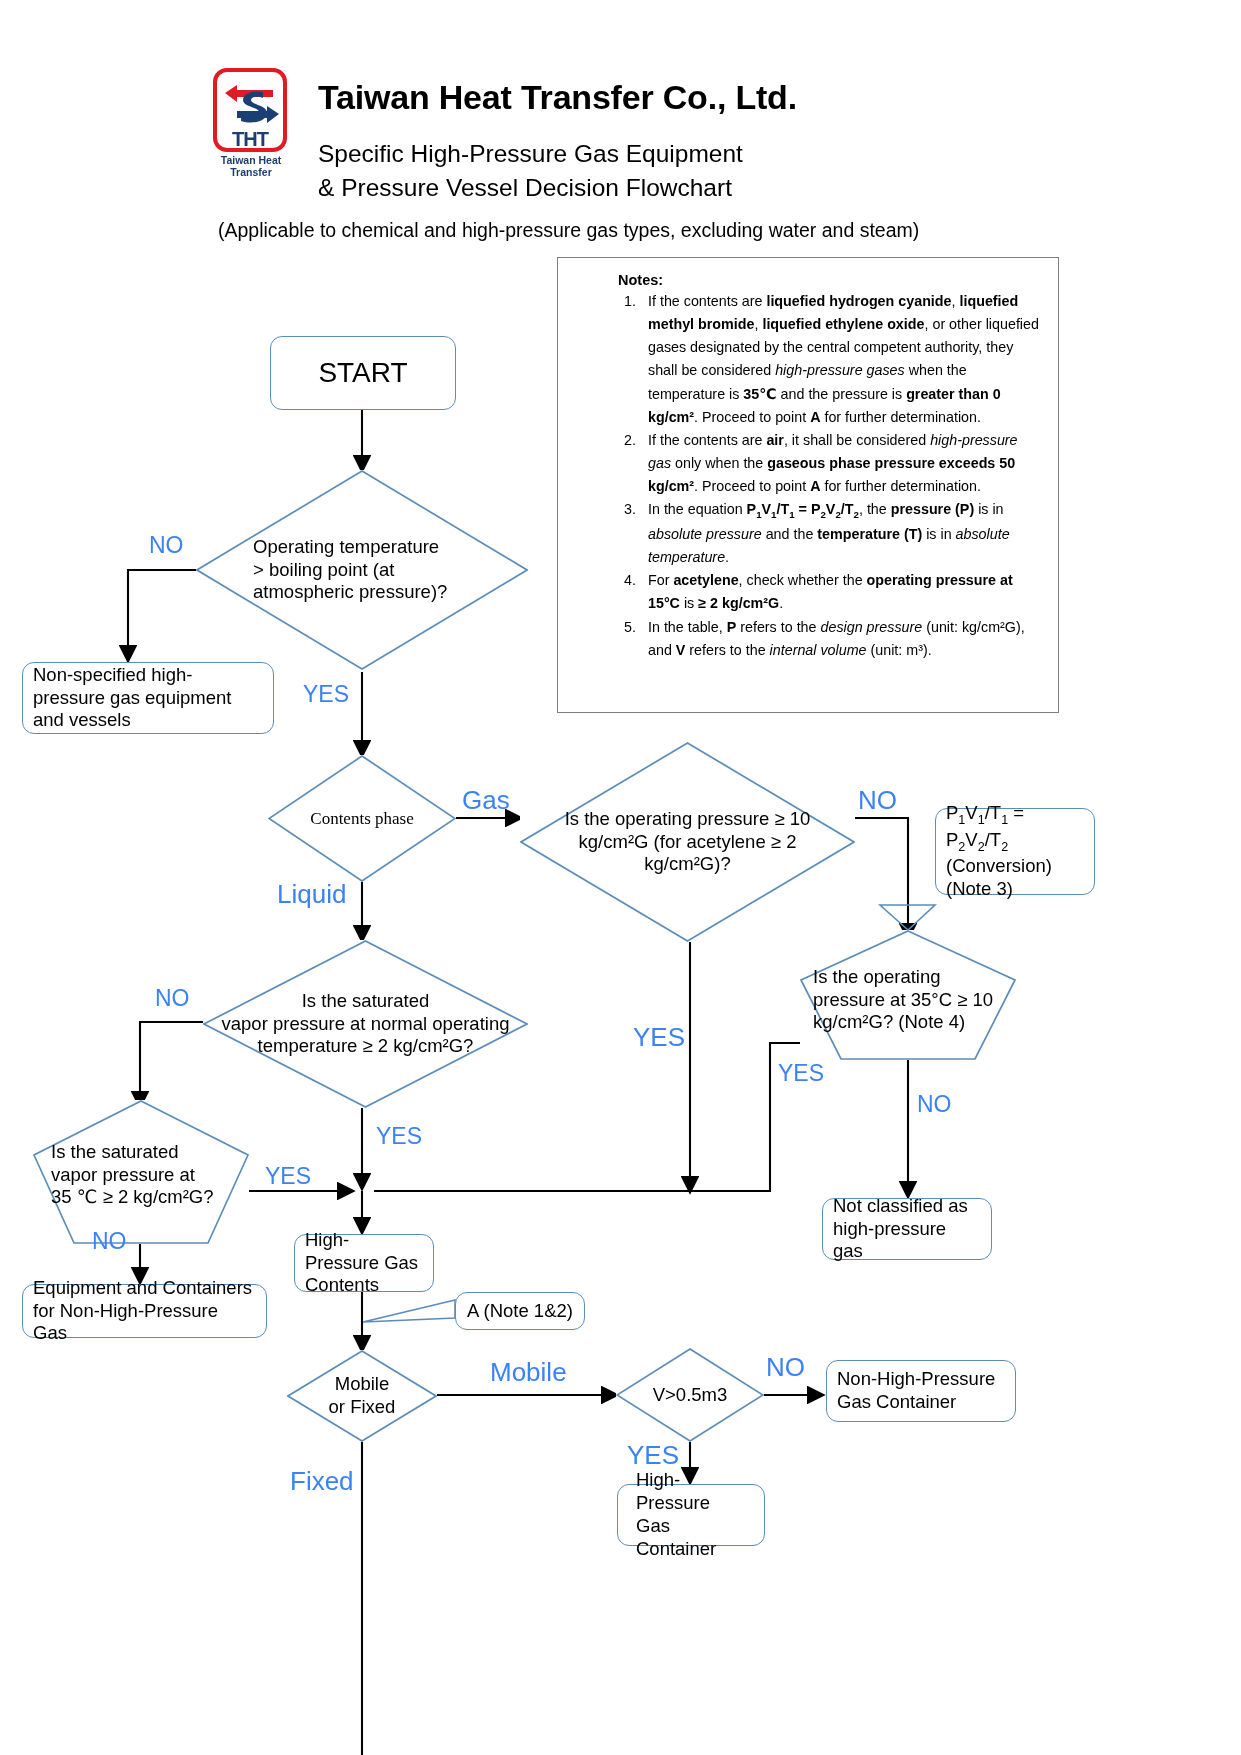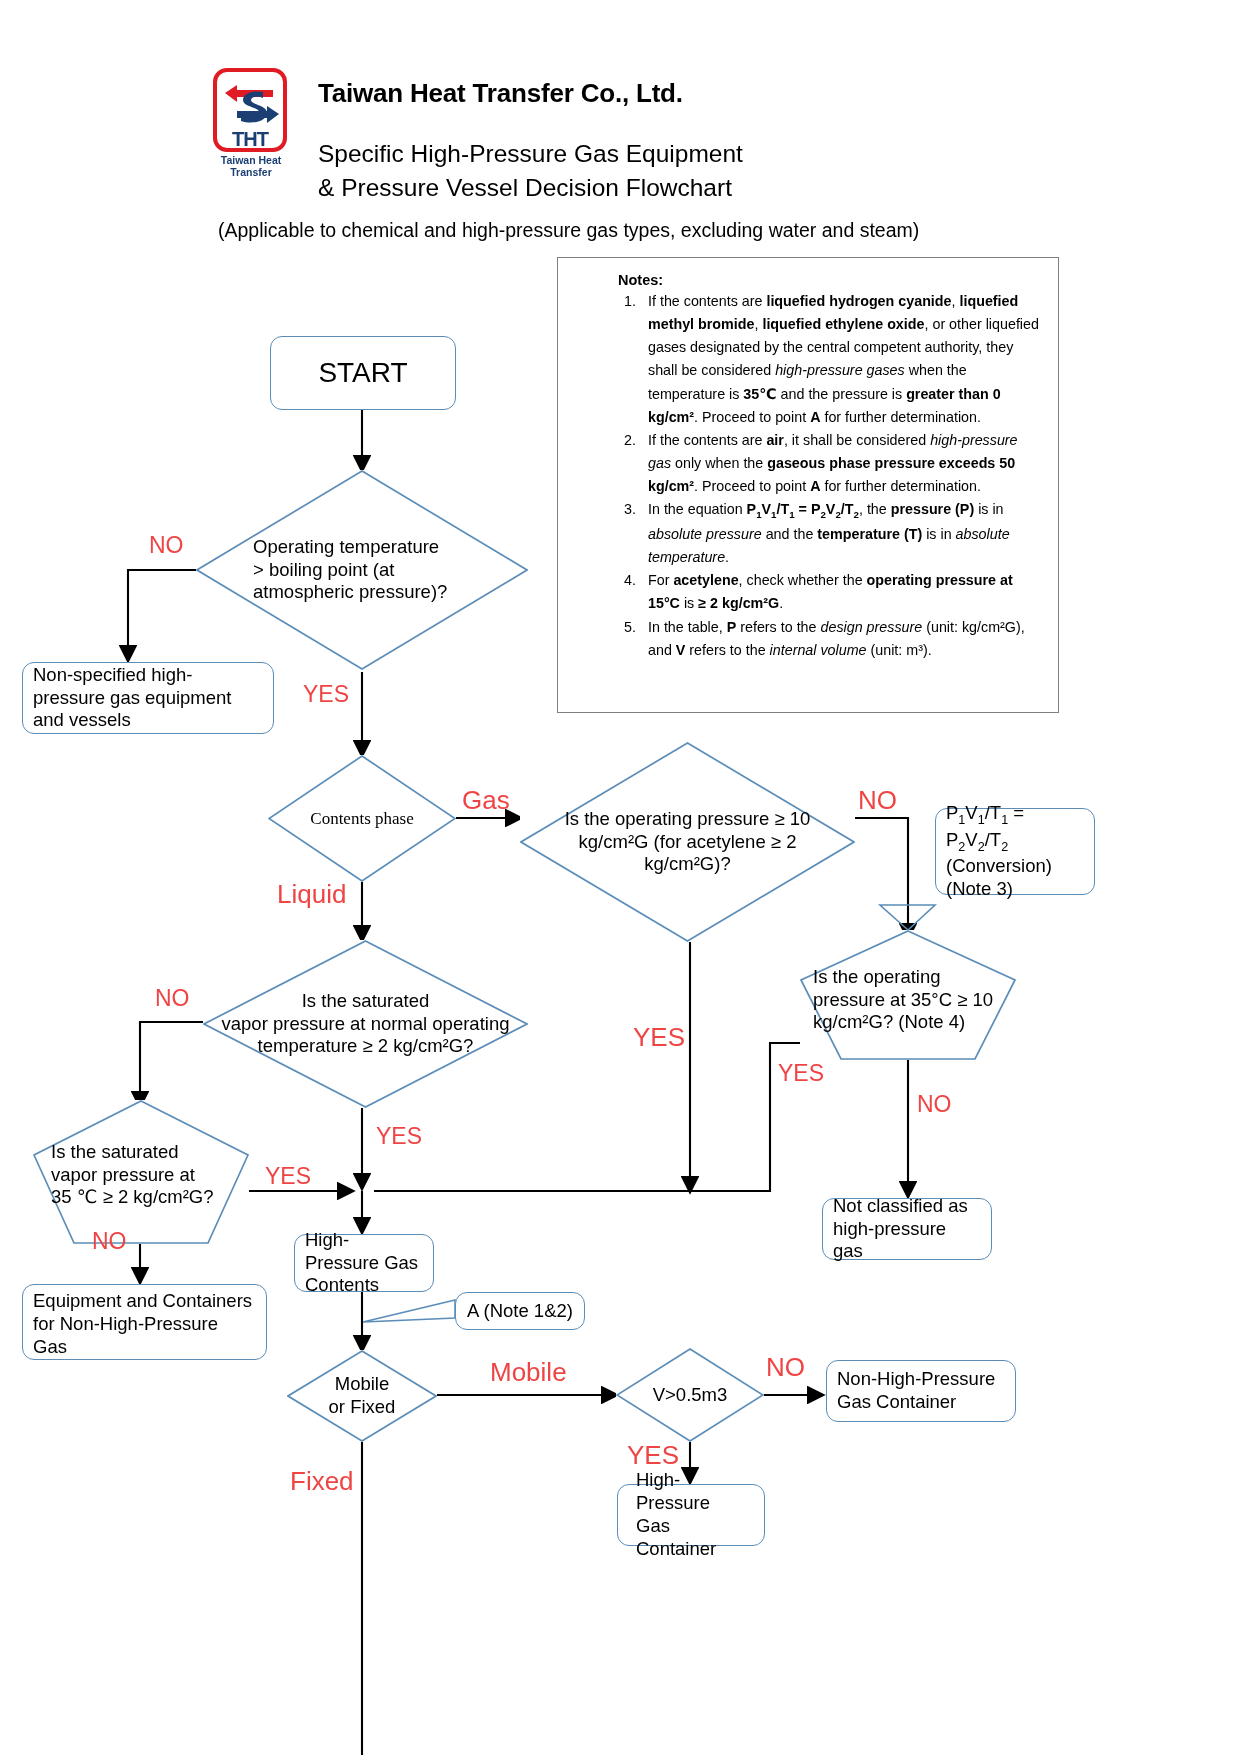--- a/index.html
+++ b/index.html
@@ -10,42 +10,42 @@
   }
   #root{position:absolute;left:0;top:0;width:1241px;height:1755px;}
   svg#wires{position:absolute;left:0;top:0;width:1241px;height:1755px;pointer-events:none;}
 
   
   .logo{position:absolute;left:205px;top:68px;width:95px;height:105px;}
   .logo .frame{position:absolute;left:8px;top:0;width:74px;height:84px;border:4px solid #e01b24;border-radius:14px;background:#fff;box-sizing:border-box;}
   .logo .tht{position:absolute;left:8px;top:60px;width:74px;text-align:center;font-size:20px;font-weight:bold;color:#1b3f72;letter-spacing:-1px;}
   .logo .cap{position:absolute;left:0;top:86px;width:92px;text-align:center;font-size:10.5px;font-weight:bold;color:#1b3f72;}
 
-  .co-title{position:absolute;left:318px;top:78px;font-size:26px;font-weight:bold;letter-spacing:-.2px;}
+  .co-title{position:absolute;left:318px;top:78px;font-size:34px;font-weight:bold;letter-spacing:-.2px;}
   .sub1{position:absolute;left:318px;top:140px;font-size:24.5px;}
   .sub2{position:absolute;left:318px;top:174px;font-size:24.5px;}
   .applic{position:absolute;left:218px;top:219px;font-size:19.5px;}
 
   
   .notes{position:absolute;left:557px;top:257px;width:502px;height:456px;
          border:1.5px solid #7f7f7f;background:#fff;box-sizing:border-box;
          padding:14px 18px 0 60px;}
   .notes .nh{font-size:14.5px;font-weight:bold;margin:0 0 2px 0;}
   .notes ol{margin:0;padding:0 0 0 22px;list-style:decimal;}
   .notes ol li{font-size:14.3px;line-height:1.62;margin-bottom:0;padding-left:8px;}
   .notes b{font-weight:bold;}
   .notes i{font-style:italic;}
 
   
   .node{position:absolute;box-sizing:border-box;display:flex;align-items:center;justify-content:center;text-align:center;}
   .rbox{border:1.6px solid #5b8db8;border-radius:12px;background:#fff;}
   .dia{background:#fff;}
   .dia .inner{position:relative;z-index:2;padding:0 6px;}
   .diashape{position:absolute;left:0;top:0;width:100%;height:100%;}
-  .label{position:absolute;color:#ef4444;white-space:nowrap;} .t19{font-size:18.5px;} .t17{font-size:17px;font-family:Liberation Serif, serif;}
+  .label{position:absolute;color:#3b82f6;white-space:nowrap;} .t19{font-size:18.5px;} .t17{font-size:17px;font-family:Liberation Serif, serif;}
   .t23{font-size:23px;} .t26{font-size:26px;} .t28{font-size:28px;}
   .lh{line-height:1.24;}
   sub{font-size:.68em;}
 </style>
 </head>
 <body>
 
 <div id="root">
 
   <svg id="wires" viewBox="0 0 1241 1755">
@@ -209,21 +209,21 @@
     <svg class="diashape" viewBox="0 0 216 144" preserveAspectRatio="none">
       <polygon points="108,1 215,55 175,143 41,143 1,55" fill="#fff" stroke="#5b8db8" stroke-width="1.7"></polygon>
     </svg>
     <div class="inner t19 lh" style="width:180px;text-align:left;padding-top:6px;">
       Is the saturated<br>vapor pressure at<br>35 ℃ ≥ 2 kg/cm²G?
     </div>
   </div>
   <div class="label t23" style="left:265px;top:1163px;">YES</div>
   <div class="label t23" style="left:92px;top:1228px;">NO</div>
 
-  <div class="node rbox" style="left:22px;top:1284px;width:245px;height:76px;padding:0 10px;align-items:flex-end;">
+  <div class="node rbox" style="left:22px;top:1284px;width:245px;height:54px;padding:0 10px;">
     <span class="t19 lh" style="text-align:left;">Equipment and Containers for Non-High-Pressure Gas</span>
   </div>
 
   <div class="node rbox" style="left:294px;top:1234px;width:140px;height:58px;padding:0 10px;">
     <span class="t19 lh" style="text-align:left;">High-Pressure Gas Contents</span>
   </div>
 
   <div class="node rbox" style="left:455px;top:1292px;width:130px;height:38px;align-items:center;">
     <span class="t19">A (Note 1&amp;2)</span>
   </div>

